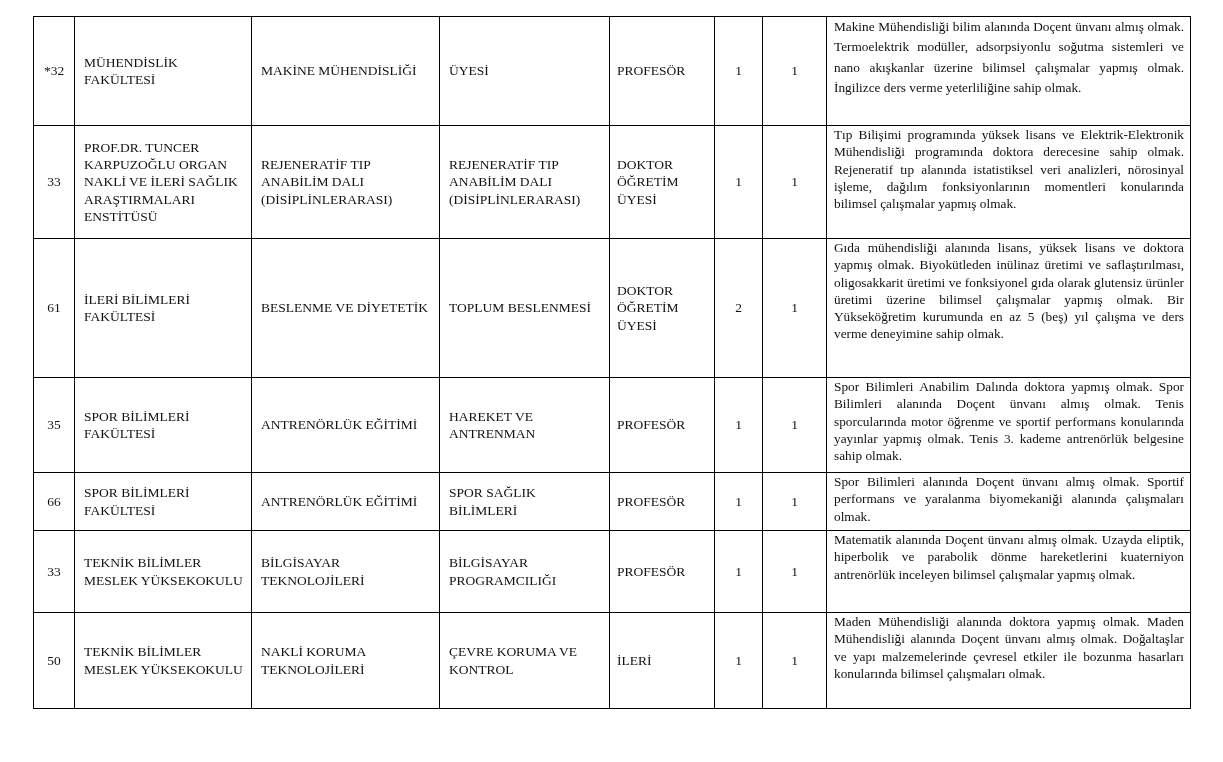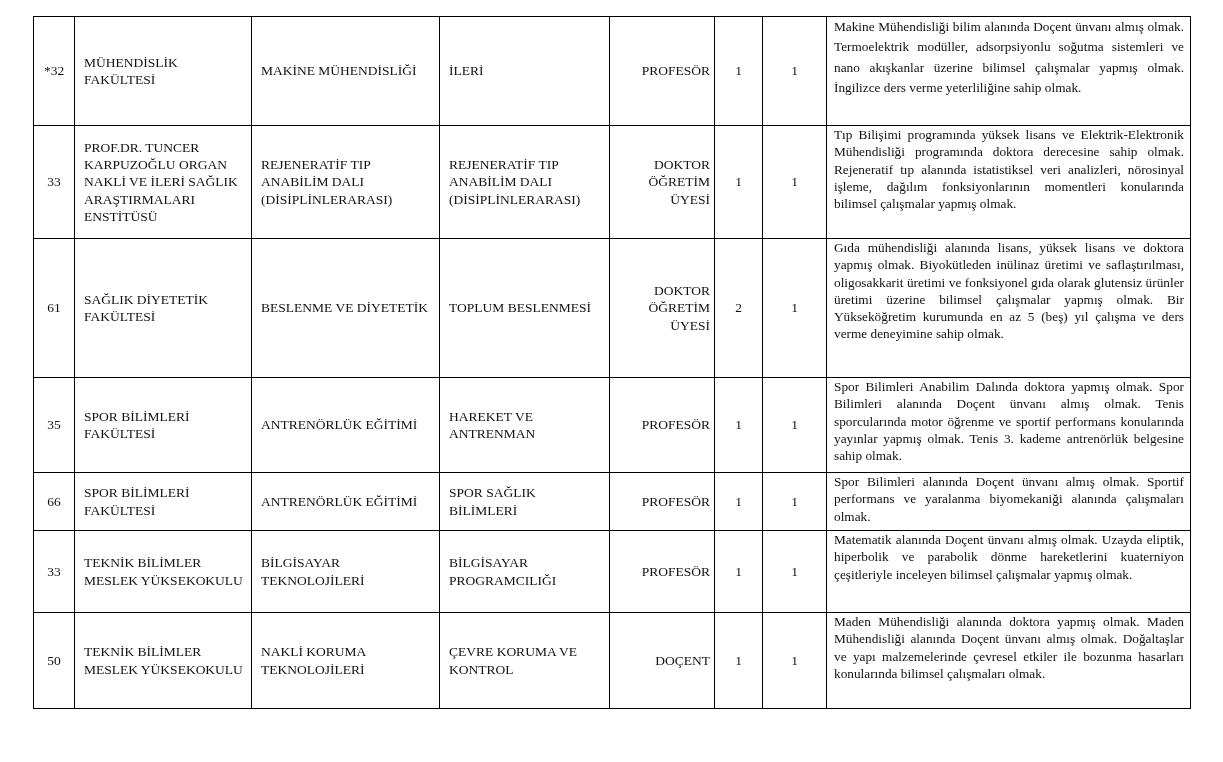--- a/index.html
+++ b/index.html
@@ -40,21 +40,20 @@
   }
   td.c-fac, td.c-dep, td.c-prog {
     vertical-align: middle;
     padding: 2px 6px 2px 9px;
     line-height: 1.28;
   }
   td.c-title {
     vertical-align: middle;
     padding: 2px 4px 2px 7px;
     line-height: 1.28;
-    text-align: right;
   }
   td.c-n1, td.c-n2 {
     text-align: center;
     vertical-align: middle;
     padding: 0 2px;
   }
   td.c-desc {
     vertical-align: top;
     text-align: justify;
     padding: 0px 6px 2px 7px;
@@ -77,39 +76,39 @@
       <col style="width:105px">
       <col style="width:48px">
       <col style="width:64px">
       <col style="width:364px">
     </colgroup>
     <tbody>
         <tr class="tall-leading" style="height: 109px;">
     <td class="c-no">*32</td>
     <td class="c-fac">MÜHENDİSLİK FAKÜLTESİ</td>
     <td class="c-dep">MAKİNE MÜHENDİSLİĞİ</td>
-    <td class="c-prog">İLERİ</td>
+    <td class="c-prog">ÜYESİ</td>
     <td class="c-title">PROFESÖR</td>
     <td class="c-n1">1</td>
     <td class="c-n2">1</td>
     <td class="c-desc">Makine Mühendisliği bilim alanında Doçent ünvanı almış olmak. Termoelektrik modüller, adsorpsiyonlu soğutma sistemleri ve nano akışkanlar üzerine bilimsel çalışmalar yapmış olmak. İngilizce ders verme yeterliliğine sahip olmak.</td>
   </tr>
         <tr style="height: 113px;">
     <td class="c-no">33</td>
     <td class="c-fac">PROF.DR. TUNCER KARPUZOĞLU ORGAN NAKLİ VE İLERİ SAĞLIK ARAŞTIRMALARI ENSTİTÜSÜ</td>
     <td class="c-dep">REJENERATİF TIP ANABİLİM DALI (DİSİPLİNLERARASI)</td>
     <td class="c-prog">REJENERATİF TIP ANABİLİM DALI (DİSİPLİNLERARASI)</td>
     <td class="c-title">DOKTOR ÖĞRETİM ÜYESİ</td>
     <td class="c-n1">1</td>
     <td class="c-n2">1</td>
     <td class="c-desc">Tıp Bilişimi programında yüksek lisans ve Elektrik-Elektronik Mühendisliği programında doktora derecesine sahip olmak. Rejeneratif tıp alanında istatistiksel veri analizleri, nörosinyal işleme, dağılım fonksiyonlarının momentleri konularında bilimsel çalışmalar yapmış olmak.</td>
   </tr>
         <tr style="height: 139px;">
     <td class="c-no">61</td>
-    <td class="c-fac">SAĞLIK DİYETETİK FAKÜLTESİ</td>
+    <td class="c-fac">İLERİ BİLİMLERİ FAKÜLTESİ</td>
     <td class="c-dep">BESLENME VE DİYETETİK</td>
     <td class="c-prog">TOPLUM BESLENMESİ</td>
     <td class="c-title">DOKTOR ÖĞRETİM ÜYESİ</td>
     <td class="c-n1">2</td>
     <td class="c-n2">1</td>
     <td class="c-desc">Gıda mühendisliği alanında lisans, yüksek lisans ve doktora yapmış olmak. Biyokütleden inülinaz üretimi ve saflaştırılması, oligosakkarit üretimi ve fonksiyonel gıda olarak glutensiz ürünler üretimi üzerine bilimsel çalışmalar yapmış olmak.  Bir Yükseköğretim kurumunda en az 5 (beş) yıl çalışma ve ders verme deneyimine sahip olmak.</td>
   </tr>
         <tr style="height: 95px;">
     <td class="c-no">35</td>
     <td class="c-fac">SPOR BİLİMLERİ FAKÜLTESİ</td>
@@ -131,27 +130,27 @@
     <td class="c-desc">Spor Bilimleri alanında Doçent ünvanı almış olmak. Sportif performans ve yaralanma biyomekaniği alanında çalışmaları olmak.</td>
   </tr>
         <tr style="height: 82px;">
     <td class="c-no">33</td>
     <td class="c-fac">TEKNİK BİLİMLER MESLEK YÜKSEKOKULU</td>
     <td class="c-dep">BİLGİSAYAR TEKNOLOJİLERİ</td>
     <td class="c-prog">BİLGİSAYAR PROGRAMCILIĞI</td>
     <td class="c-title">PROFESÖR</td>
     <td class="c-n1">1</td>
     <td class="c-n2">1</td>
-    <td class="c-desc">Matematik alanında Doçent ünvanı almış olmak. Uzayda eliptik, hiperbolik ve parabolik dönme hareketlerini kuaterniyon çeşitleriyle inceleyen bilimsel çalışmalar yapmış olmak.</td>
+    <td class="c-desc">Matematik alanında Doçent ünvanı almış olmak. Uzayda eliptik, hiperbolik ve parabolik dönme hareketlerini kuaterniyon antrenörlük inceleyen bilimsel çalışmalar yapmış olmak.</td>
   </tr>
         <tr style="height: 96px;">
     <td class="c-no">50</td>
     <td class="c-fac">TEKNİK BİLİMLER MESLEK YÜKSEKOKULU</td>
     <td class="c-dep">NAKLİ KORUMA TEKNOLOJİLERİ</td>
     <td class="c-prog">ÇEVRE KORUMA VE KONTROL</td>
-    <td class="c-title">DOÇENT</td>
+    <td class="c-title">İLERİ</td>
     <td class="c-n1">1</td>
     <td class="c-n2">1</td>
     <td class="c-desc">Maden Mühendisliği alanında doktora yapmış olmak. Maden Mühendisliği alanında Doçent ünvanı almış olmak. Doğaltaşlar ve yapı malzemelerinde çevresel etkiler ile bozunma hasarları konularında bilimsel çalışmaları olmak.</td>
   </tr>
       </tbody>
   </table>
 </div>
 
 </body></html>

